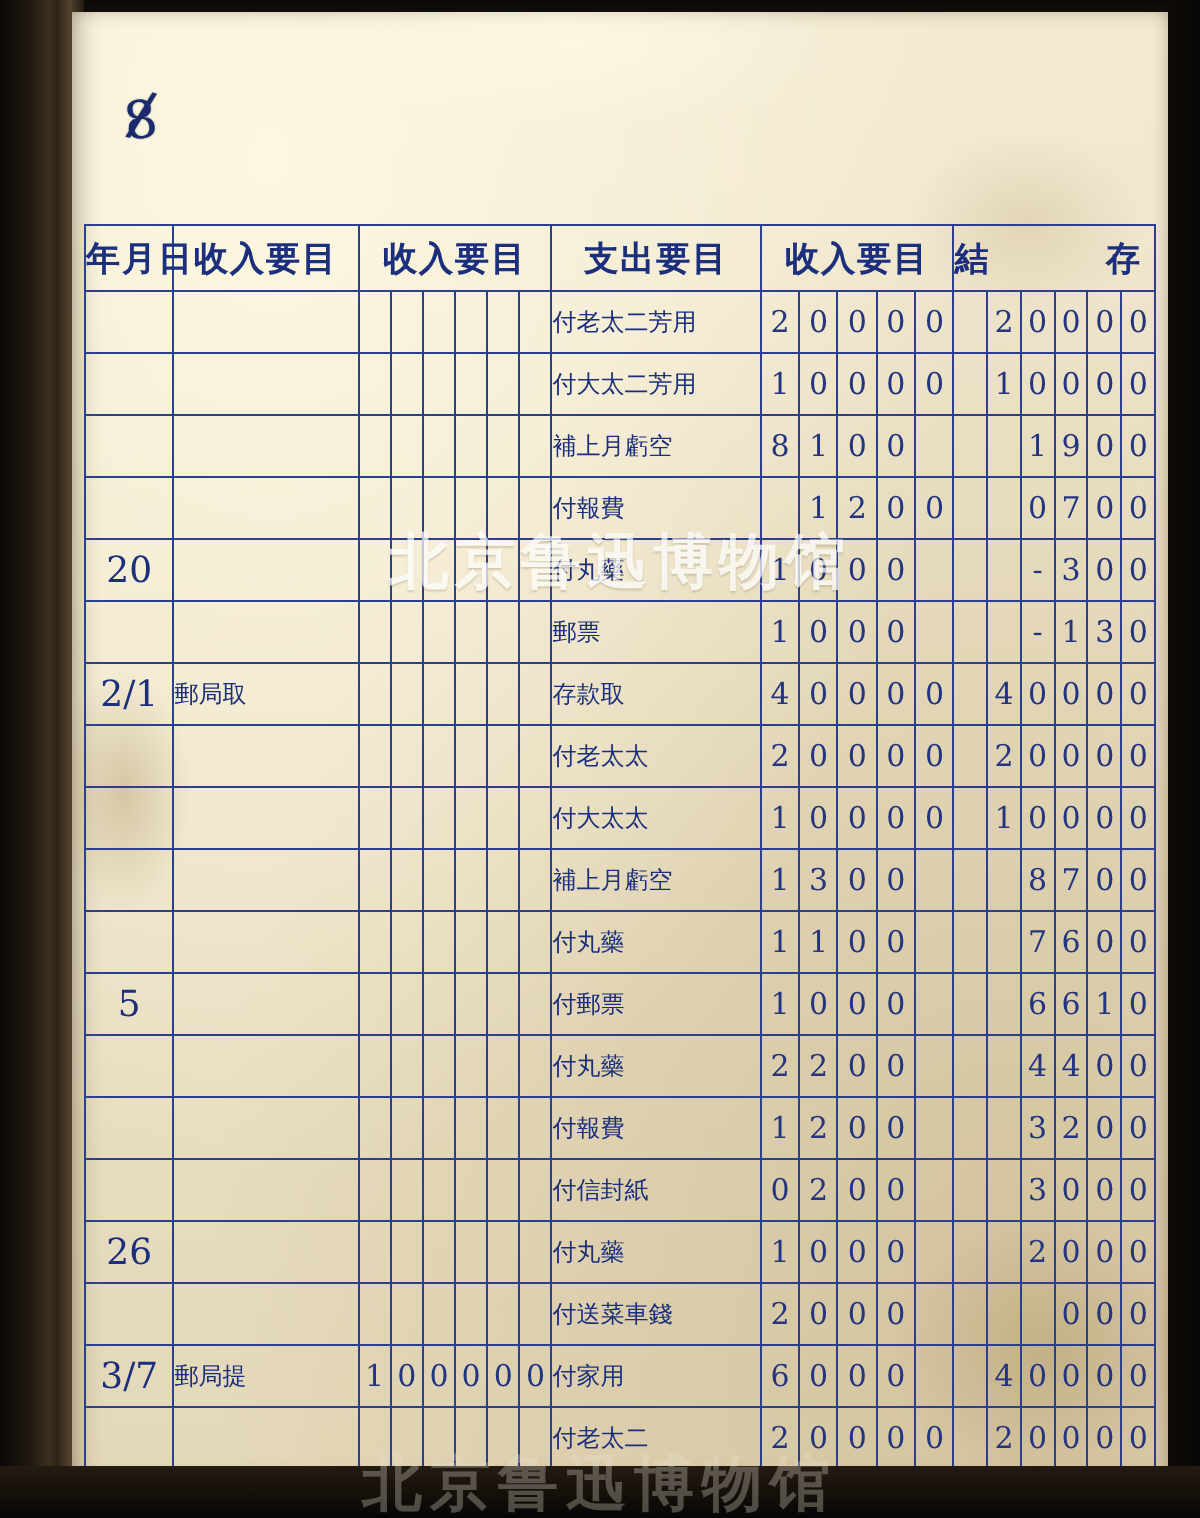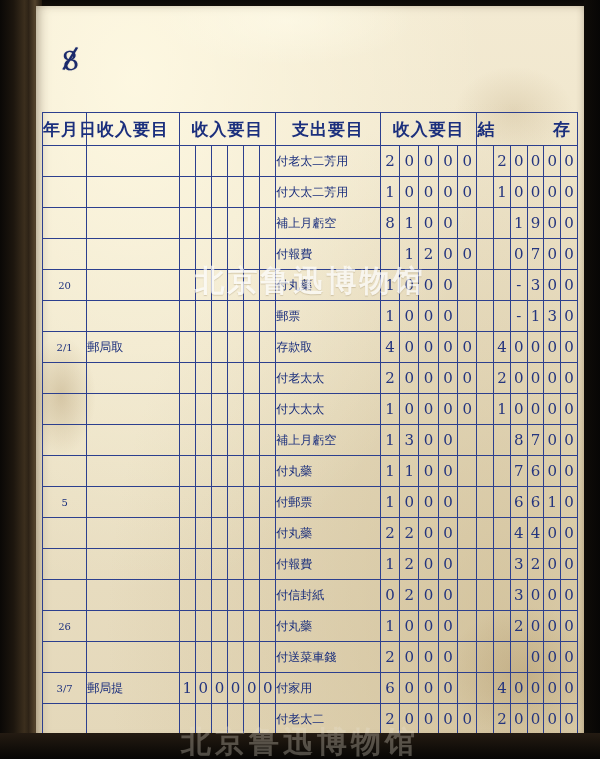--- a/index.html
+++ b/index.html
@@ -106,21 +106,21 @@
     display:flex;align-items:center;justify-content:center;
     font-size:15px;line-height:1;
     color:#24357f;
   }
   .money .digits span:last-child{border-right:none;}
   td.txt{
     padding-left:5px;font-size:12px;white-space:nowrap;
     color:#1f3180;
   }
   td.date{
-    text-align:center;font-size:10px;color:#1f3180;
+    text-align:center;font-size:18px;color:#1f3180;
   }
   th.head-in-item,th.head-in-amt,th.head-out-item,th.head-out-amt{
     text-align:center;
   }
   th.head-bal{ text-align:left;padding-left:4px; }
   th.head-bal .sp{ float:right;padding-right:6px; }
   th.head-date{text-align:center;font-size:15px;letter-spacing:0;}
 
   
   .wm{

